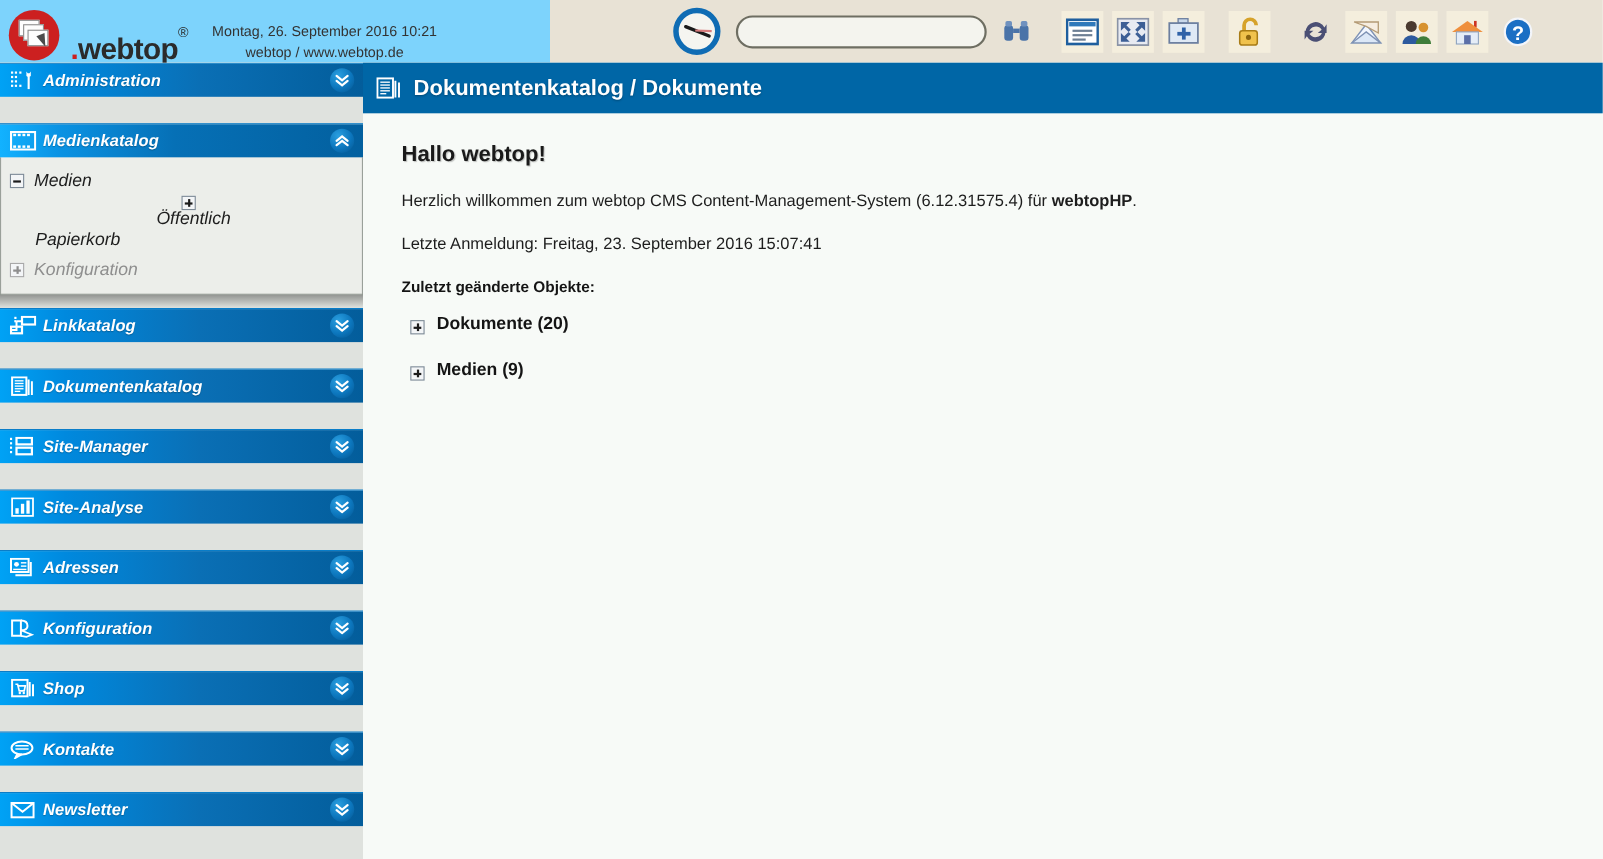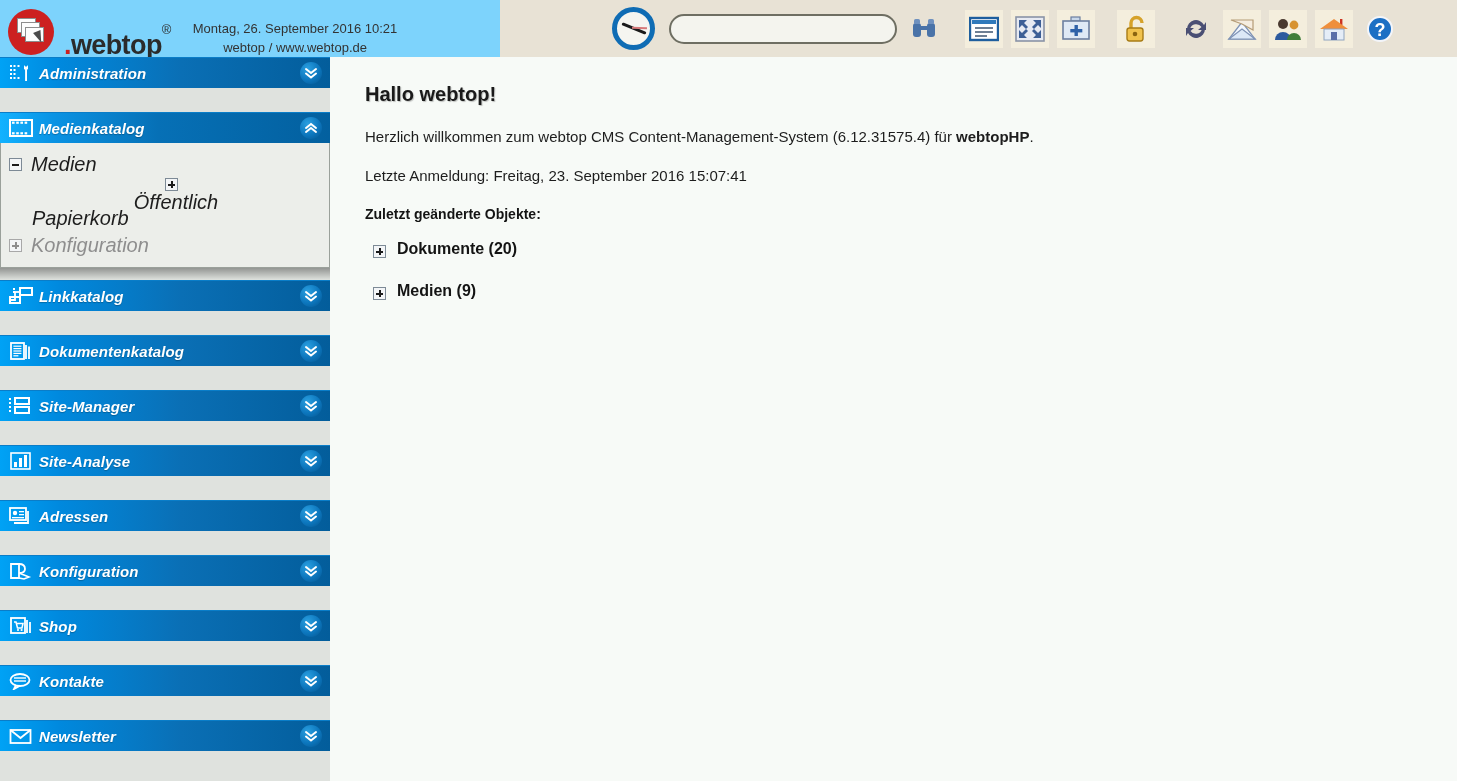--- a/index.html
+++ b/index.html
@@ -196,21 +196,21 @@
   }
   .panel-shadow {
     height: 12px;
     background: linear-gradient(to bottom, rgba(0,0,0,0.34), rgba(0,0,0,0));
   }
   .tree-row {
     display: flex;
     align-items: center;
     height: 27px;
     padding-left: 8px;
-    font-size: 20px;
+    font-size: 16px;
     color: #1d1d1d;
     cursor: pointer;
   }
   .tree-row.muted { color: #8e8e8e; cursor: default; }
   .tree-row.indent1 { padding-left: 22px; flex-direction: column; }
   .tree-row.indent2 { padding-left: 31px; }
   .pm {
     width: 13px; height: 13px;
     border: 1px solid #7d8a96;
     background: #f3f5f7;
@@ -685,20 +685,36 @@
         <path d="M2 6.5 L7 10.5 L12 6.5" fill="none" stroke="#fff" stroke-width="2" stroke-linecap="round"></path>
       </svg>
     </span>
   </div>
   <div class="gap"></div>
 
 </div>
 
 <div class="main">
 
+  <div class="main-header">
+    <span>
+      <svg width="24" height="22" viewBox="0 0 22 18">
+        <rect x="1" y="1" width="13" height="16" fill="none" stroke="#fff" stroke-width="1.6"></rect>
+        <g fill="#ffffff">
+          <rect x="3.4" y="3.6" width="8" height="1.1"></rect>
+            <rect x="3.4" y="6" width="8" height="1.1"></rect>
+          <rect x="3.4" y="8.4" width="8" height="1.1"></rect>
+            <rect x="3.4" y="10.8" width="8" height="1.1"></rect>
+          <rect x="3.4" y="13.2" width="5" height="1.1"></rect>
+        </g>
+        <path d="M16 3 L16 17 M19 4.5 L19 17" stroke="#fff" stroke-width="1.6"></path>
+      </svg>
+    </span>
+    <span class="mh-title">Dokumentenkatalog / Dokumente</span>
+  </div>
 
   <div class="main-body">
 
     <div class="h-hello">Hallo webtop!</div>
 
     <div class="p-line">
       <span>Herzlich willkommen zum webtop CMS Content-Management-System (6.12.31575.4) für </span><b>webtopHP</b><span>.</span>
     </div>
 
     <div class="p-line">Letzte Anmeldung: Freitag, 23. September 2016 15:07:41</div>

